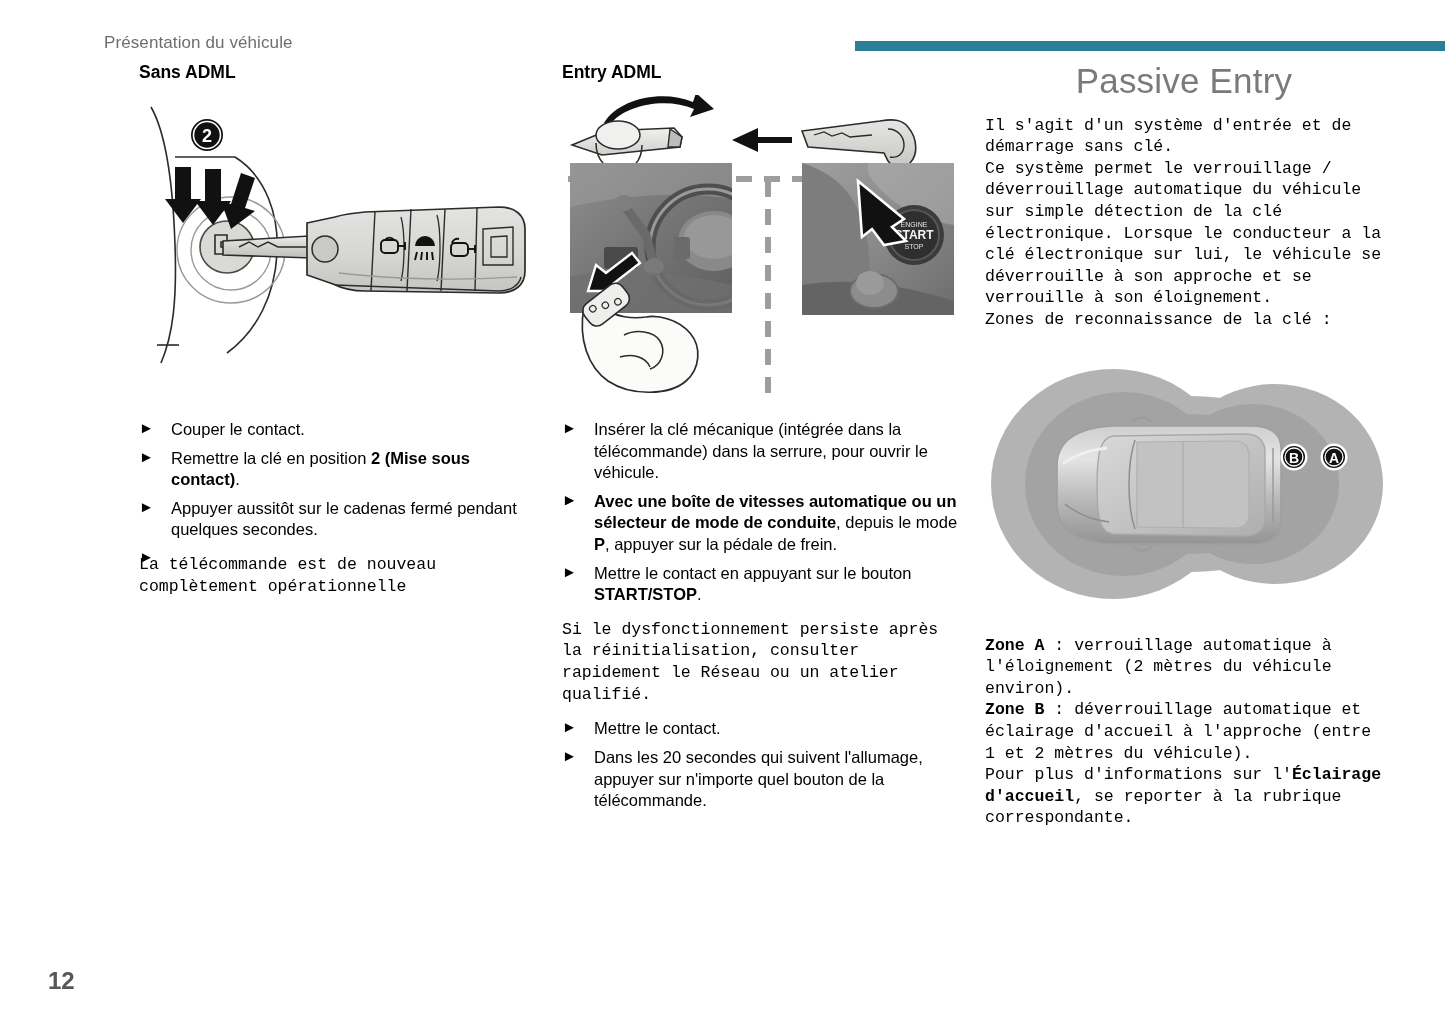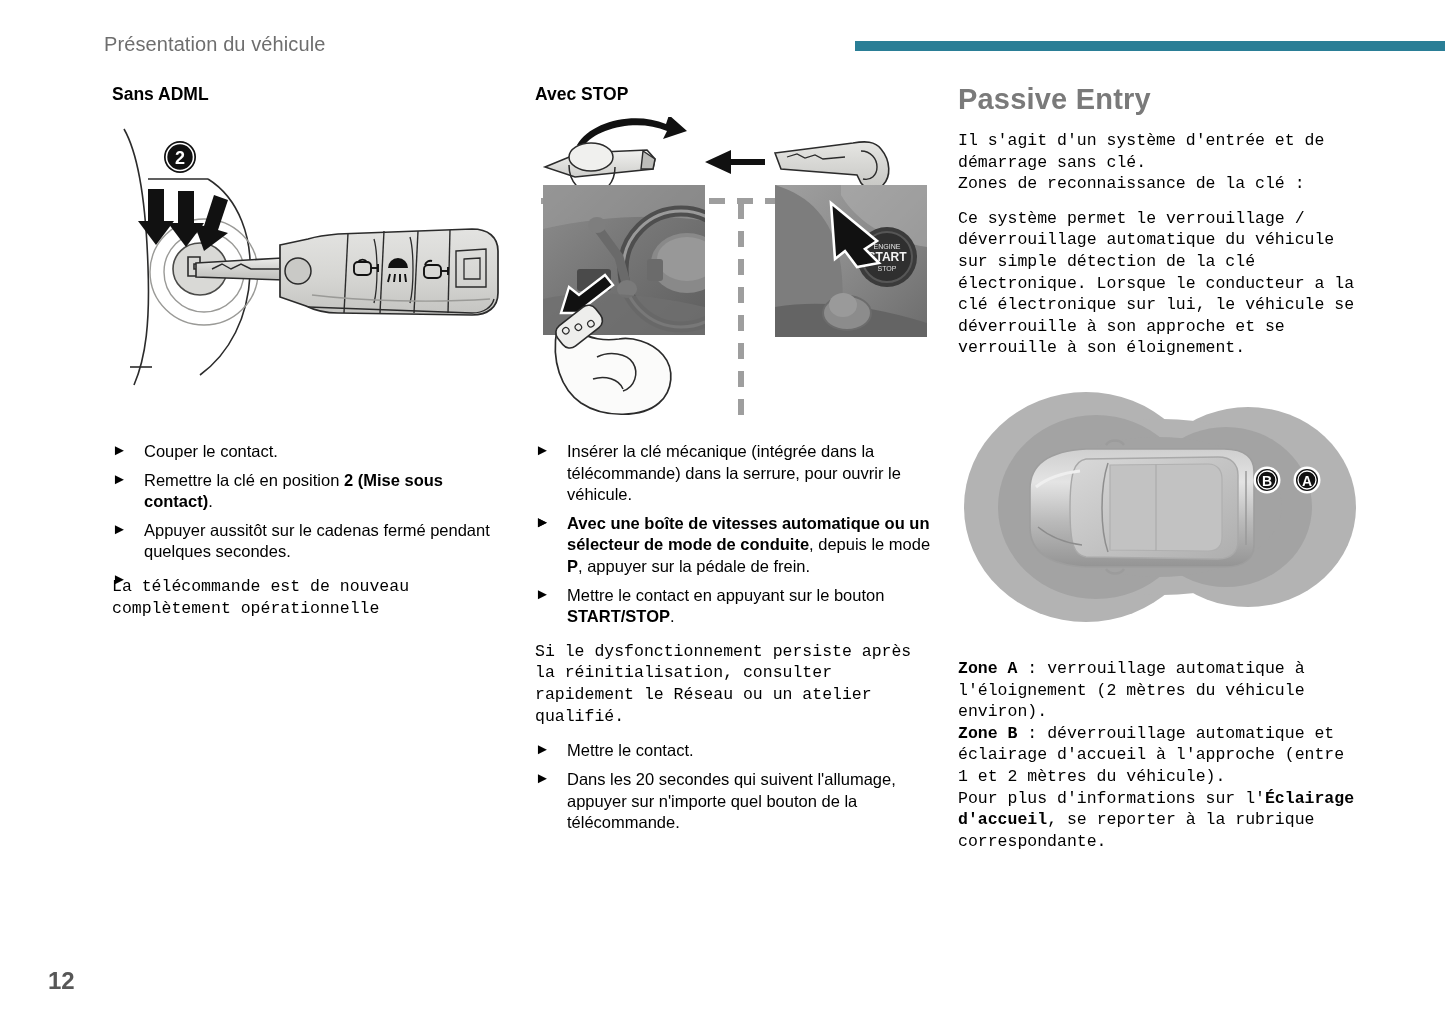--- a/index.html
+++ b/index.html
@@ -15,58 +15,60 @@
     color: #000000;
     position: relative;
     overflow: hidden;
   }
 
   
   .running-head {
     position: absolute;
     left: 104px;
     top: 33px;
-    font-size: 20px;
+    font-size: 17px;
     color: #6e6e6e;
     letter-spacing: 0.1px;
     white-space: nowrap;
     text-align: right;
   }
   .head-rule {
     position: absolute;
     left: 855px;
     top: 41px;
     width: 590px;
     height: 10px;
     background: #2a7e96;
   }
 
   
   .col {
     position: absolute;
-    top: 84px;
+    top: 62px;
+    margin-left: 27px;
   }
   .col-1 { left: 112px;  width: 400px; }
   .col-2 { left: 535px;  width: 400px; }
   .col-3 { left: 958px;  width: 398px; }
 
   .col-head {
     font-size: 17.5px;
     font-weight: bold;
     margin: 0 0 12px 0;
     line-height: 1.2;
   }
 
   .section-title {
-    font-size: 29px;
+    font-size: 35px;
     color: #7a7a7a;
-    font-weight: bold;
+    font-weight: normal;
     margin: 0 0 14px 0;
     line-height: 1.1;
     letter-spacing: 0.2px;
+    text-align: center;
   }
 
   
   p.body {
     font-size: 16.5px;
     line-height: 1.31;
     margin: 0 0 13px 0;
     text-align: left;
     font-family: Liberation Mono, monospace;
   }
@@ -218,21 +220,21 @@
     </li>
     <li>
       <span class="arrow-glyph">►</span>
     </li>
   </ul>
 
   <p class="body">La télécommande est de nouveau complètement opérationnelle</p>
 </div>
 
 <div class="col col-2">
-  <div class="col-head">Avec STOP</div>
+  <div class="col-head">Entry ADML</div>
 
   <div style="position:relative;height:302px;width:400px;margin-bottom:22px;">
     <svg viewBox="0 0 400 302" width="400" height="302">
       <defs>
         <linearGradient id="handleg" x1="0" y1="0" x2="0" y2="1">
           <stop offset="0%" stop-color="#f1f1ef"></stop>
           <stop offset="100%" stop-color="#cfcfcc"></stop>
         </linearGradient>
         <linearGradient id="mkey" x1="0" y1="0" x2="0" y2="1">
           <stop offset="0%" stop-color="#e6e6e3"></stop>
@@ -368,22 +370,22 @@
       <span class="arrow-glyph">►</span>
       <span>Dans les 20 secondes qui suivent l'allumage, appuyer sur n'importe quel bouton de la télécommande.</span>
     </li>
   </ul>
 </div>
 
 <div class="col col-3">
   <h1 class="section-title">Passive Entry</h1>
 
   <p class="body tight">Il s'agit d'un système d'entrée et de démarrage sans clé.</p>
+  <p class="body tight">Ce système permet le verrouillage / déverrouillage automatique du véhicule sur simple détection de la clé électronique. Lorsque le conducteur a la clé électronique sur lui, le véhicule se déverrouille à son approche et se verrouille à son éloignement.</p>
   <p class="body">Zones de reconnaissance de la clé :</p>
-  <p class="body tight">Ce système permet le verrouillage / déverrouillage automatique du véhicule sur simple détection de la clé électronique. Lorsque le conducteur a la clé électronique sur lui, le véhicule se déverrouille à son approche et se verrouille à son éloignement.</p>
 
   <div style="position:relative;height:275px;width:398px;margin:8px 0 16px 0;">
     <svg viewBox="0 0 398 275" width="398" height="275">
       <defs>
         <linearGradient id="carbody" x1="0" y1="0" x2="0" y2="1">
           <stop offset="0%" stop-color="#cfcfcf"></stop>
           <stop offset="28%" stop-color="#e4e4e4"></stop>
           <stop offset="62%" stop-color="#b9b9b9"></stop>
           <stop offset="100%" stop-color="#949494"></stop>
         </linearGradient>

